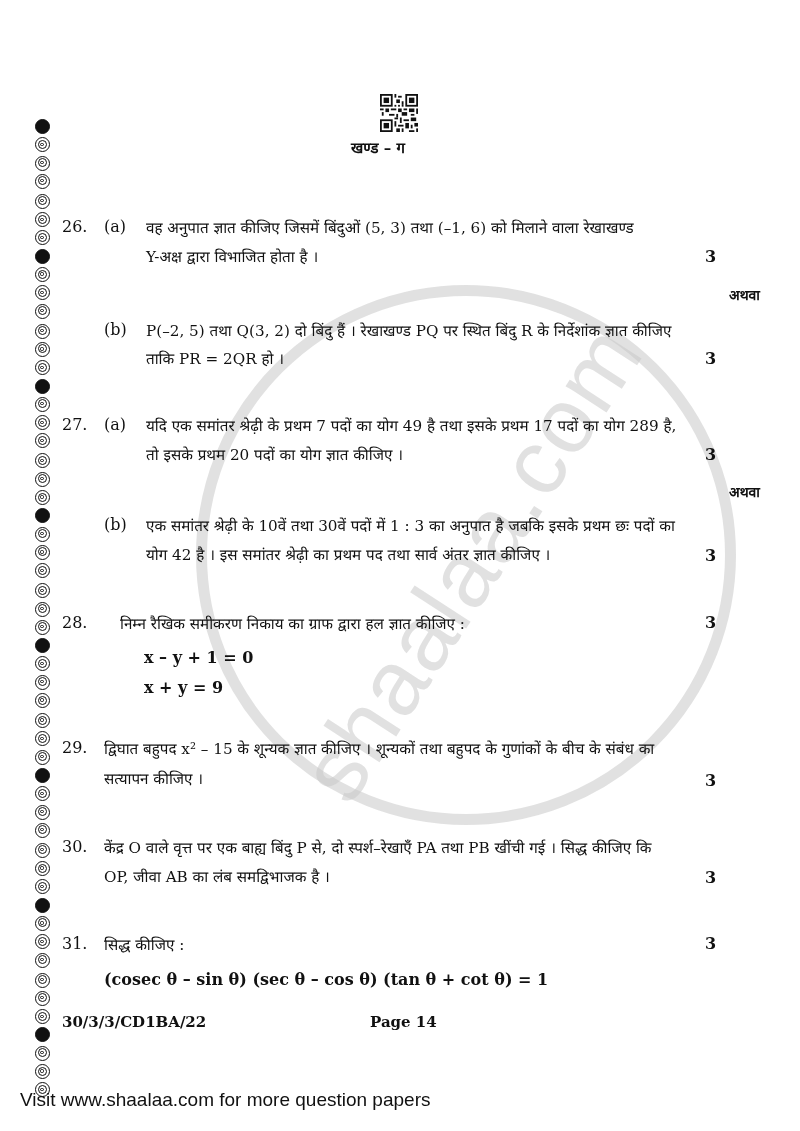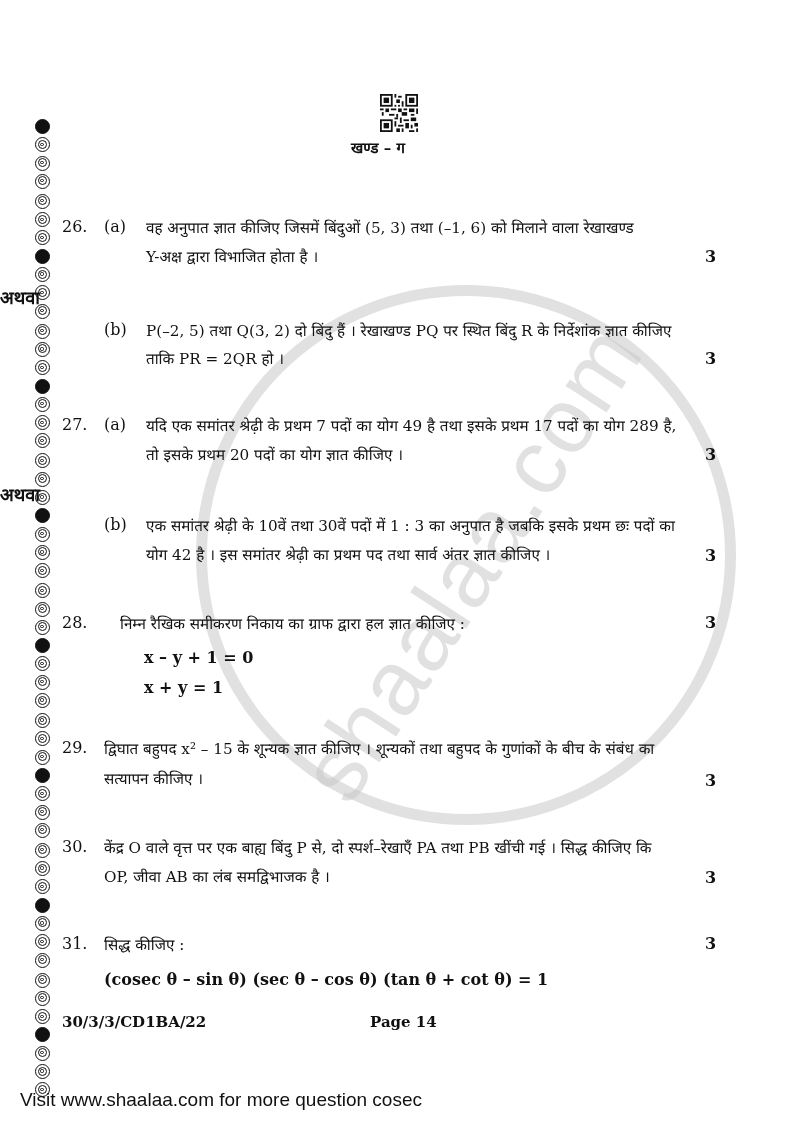--- a/index.html
+++ b/index.html
@@ -106,23 +106,23 @@
     .marks-val {
       position: absolute;
       left: 705px;
       font-size: 16px;
       font-weight: bold;
     }
     .or {
       position: absolute;
       left: 0;
       width: 760px;
-      text-align: left;
-      font-weight: bold;
-      font-size: 18px;
+      text-align: right;
+      font-weight: bold;
+      font-size: 14px;
     }
     .eq {
       position: absolute;
       left: 144px;
       font-size: 16px;
       white-space: nowrap;
       font-weight: bold;
     }
     .footer-code {
       position: absolute;
@@ -314,21 +314,21 @@
     <div class="line" style="left:146px;top:515px">एक समांतर श्रेढ़ी के 10वें तथा 30वें पदों में 1 : 3 का अनुपात है जबकि इसके प्रथम छः पदों का</div>
     <div class="line" style="left:146px;top:544px">योग 42 है । इस समांतर श्रेढ़ी का प्रथम पद तथा सार्व अंतर ज्ञात कीजिए ।</div>
     <div class="marks-val" style="top:546px">3</div>
   </div>
 
   <div>
     <div class="q-num" style="top:613px">28.</div>
     <div class="line" style="left:120px;top:613px">निम्न रैखिक समीकरण निकाय का ग्राफ द्वारा हल ज्ञात कीजिए :</div>
     <div class="marks-val" style="top:613px">3</div>
     <div class="eq" style="top:648px">x – y + 1 = 0</div>
-    <div class="eq" style="top:678px">x + y = 1</div>
+    <div class="eq" style="top:678px">x + y = 9</div>
   </div>
 
   <div>
     <div class="q-num" style="top:738px">29.</div>
     <div class="line" style="left:104px;top:738px">द्विघात बहुपद x² – 15 के शून्यक ज्ञात कीजिए । शून्यकों तथा बहुपद के गुणांकों के बीच के संबंध का</div>
     <div class="line" style="left:104px;top:768px">सत्यापन कीजिए ।</div>
     <div class="marks-val" style="top:771px">3</div>
   </div>
 
   <div>
@@ -341,14 +341,14 @@
   <div>
     <div class="q-num" style="top:934px">31.</div>
     <div class="line" style="left:104px;top:934px">सिद्ध कीजिए :</div>
     <div class="marks-val" style="top:934px">3</div>
     <div class="eq" style="left:104px;top:970px">(cosec θ – sin θ) (sec θ – cos θ) (tan θ + cot θ) = 1</div>
   </div>
 
   <div class="footer-code">30/3/3/CD1BA/22</div>
   <div class="footer-page">Page 14</div>
 
-  <div class="visit">Visit www.shaalaa.com for more question cosec</div>
+  <div class="visit">Visit www.shaalaa.com for more question papers</div>
 </div>
 
 </body></html>

